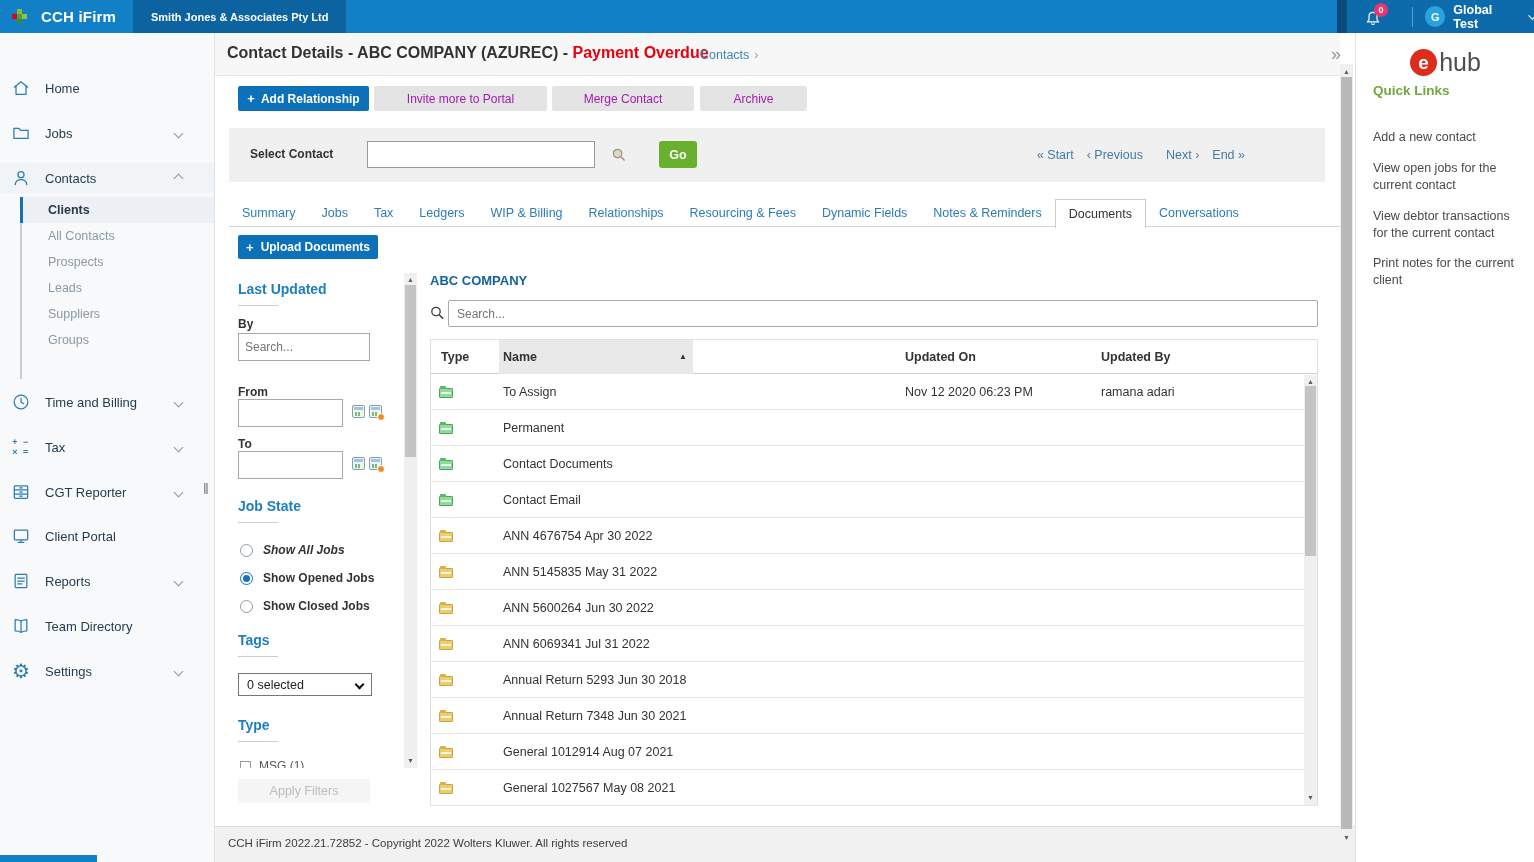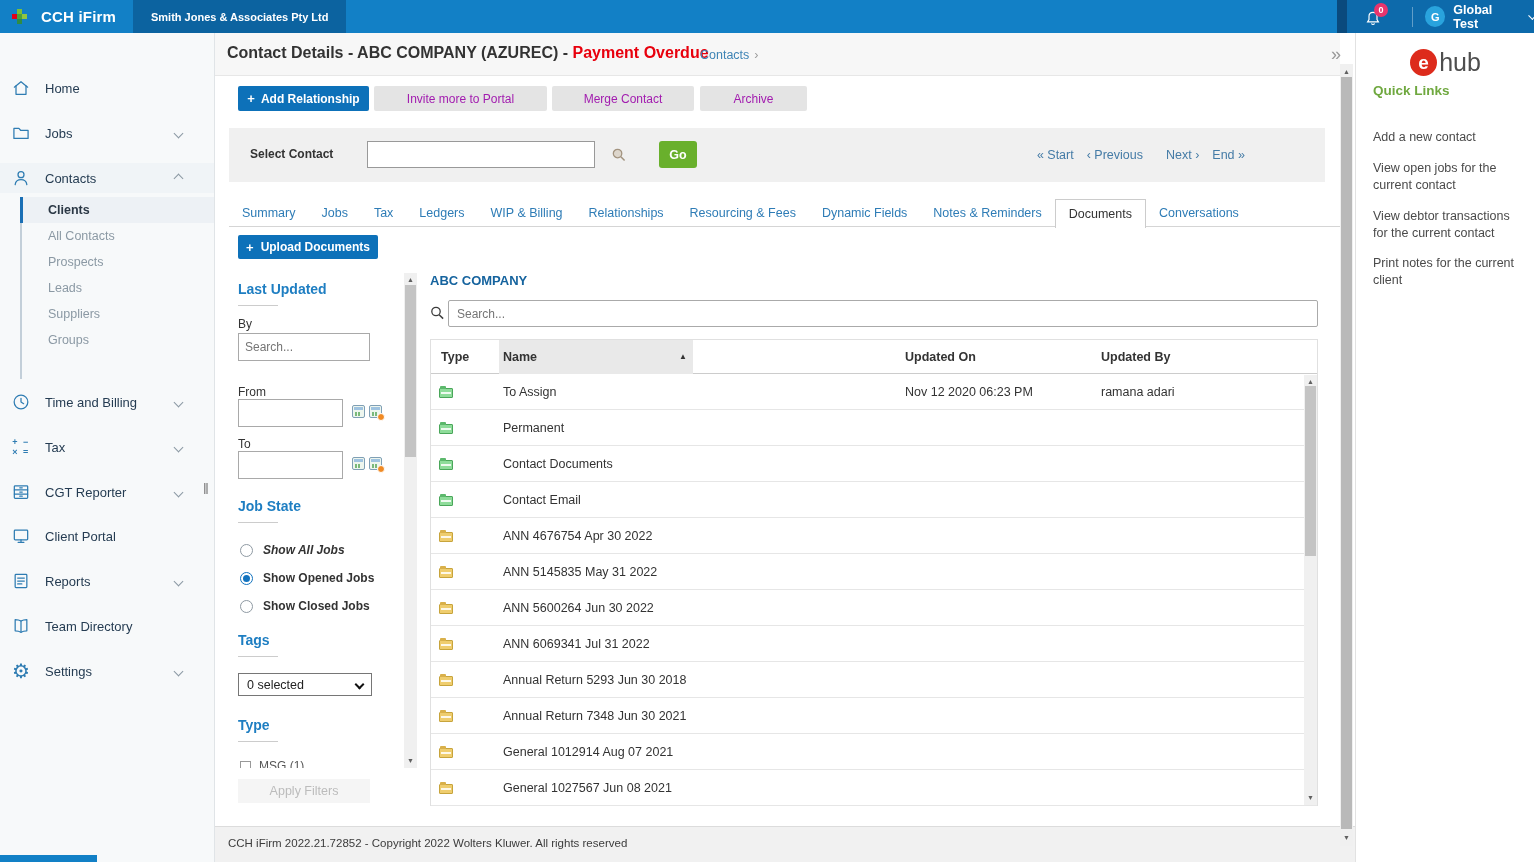--- a/index.html
+++ b/index.html
@@ -84,21 +84,21 @@
   .tab.active{background:#fff;border:1px solid #ccc;border-bottom:none;color:#333;margin-bottom:-1px;height:29px}
 
   
   .upload-btn{position:absolute;left:238px;top:235px;width:140px;height:24px;background:#0d71b9;color:#fff;border:none;
               border-radius:2px;font-size:12px;font-weight:bold;display:flex;align-items:center;justify-content:center;
               cursor:pointer;font-family:"Liberation Sans",sans-serif}
   .upload-btn .plus{margin-right:7px;font-size:13px}
   .filter-panel{position:absolute;left:238px;top:273px;width:162px;height:495px;overflow:hidden}
   .f-head{position:absolute;left:0;font-size:14px;font-weight:bold;color:#1e7ec2}
   .f-div{position:absolute;left:0;width:40px;height:1px;background:#ccc}
-  .f-label{position:absolute;left:0;font-size:12px;font-weight:normal;color:#333}
+  .f-label{position:absolute;left:0;font-size:12px;font-weight:bold;color:#333}
   .f-input{position:absolute;left:0;height:28px;border:1px solid #a9a9a9;background:#fff;font-size:12px;padding:0 6px;
            font-family:"Liberation Sans",sans-serif}
   .cal{position:absolute;width:13px;height:13px;border:1px solid #7f9fb5;background:#eef6ee;border-radius:2px}
   .cal::before{content:"";position:absolute;top:1px;left:1px;right:1px;height:3px;background:#9fc3e0}
   .cal::after{content:"";position:absolute;left:2px;top:6px;width:7px;height:4px;
               background:linear-gradient(90deg,#7ab97a 2px,transparent 2px,transparent 3px,#7ab97a 3px,#7ab97a 5px,transparent 5px)}
   .cal.clear i{position:absolute;right:-4px;bottom:-4px;width:8px;height:8px;border-radius:50%;background:#f08a24;border:1px solid #fff}
   .radio-row{position:absolute;left:2px;display:flex;align-items:center;gap:10px;cursor:pointer}
   .radio{position:relative;width:13px;height:13px;border:1px solid #8f9aa3;border-radius:50%;background:#fff}
   .radio.checked{border-color:#1273bf}
@@ -510,21 +510,21 @@
             <span class="folder yellow"></span>
           </div>
           <div class="cell" style="left: 72px;">General 1012914 Aug 07 2021</div>
           <div class="cell" style="left: 474px;"></div>
           <div class="cell" style="left: 670px;"></div>
         </div>
         <div class="doc-row">
           <div class="cell" style="left: 8px;">
             <span class="folder yellow"></span>
           </div>
-          <div class="cell" style="left: 72px;">General 1027567 Jun 08 2021</div>
+          <div class="cell" style="left: 72px;">General 1027567 May 08 2021</div>
           <div class="cell" style="left: 474px;"></div>
           <div class="cell" style="left: 670px;"></div>
         </div>
       </div>
 
     <div class="sbar" style="left:873px;top:35px;width:13px;height:430px">
       <span class="arr" style="top:2px">▲</span>
       <div class="thumb" style="top:11px;width:11px;height:170px"></div>
       <span class="arr" style="bottom:2px">▼</span>
     </div>

